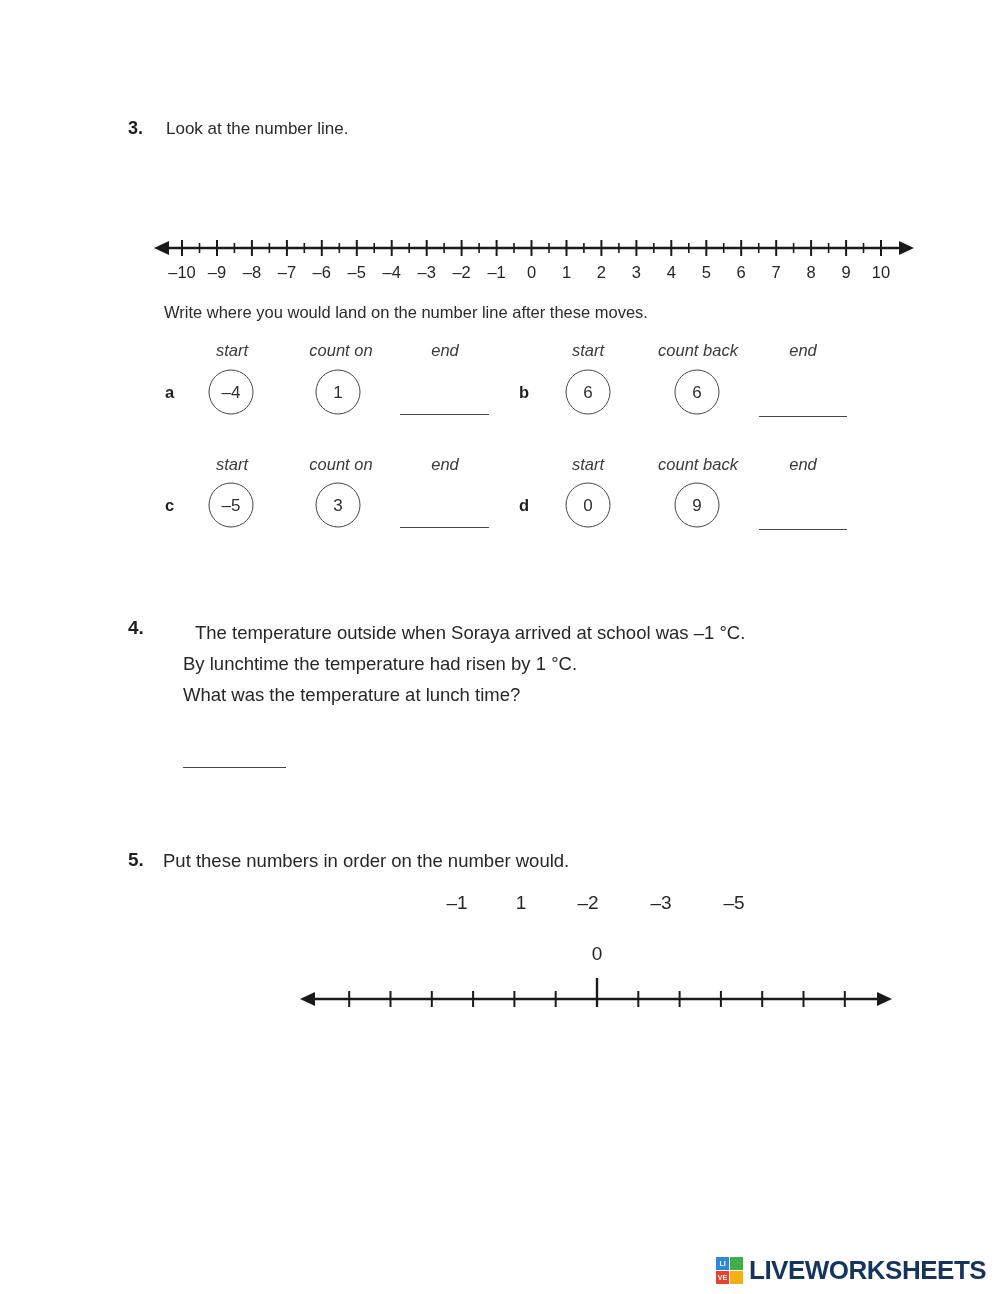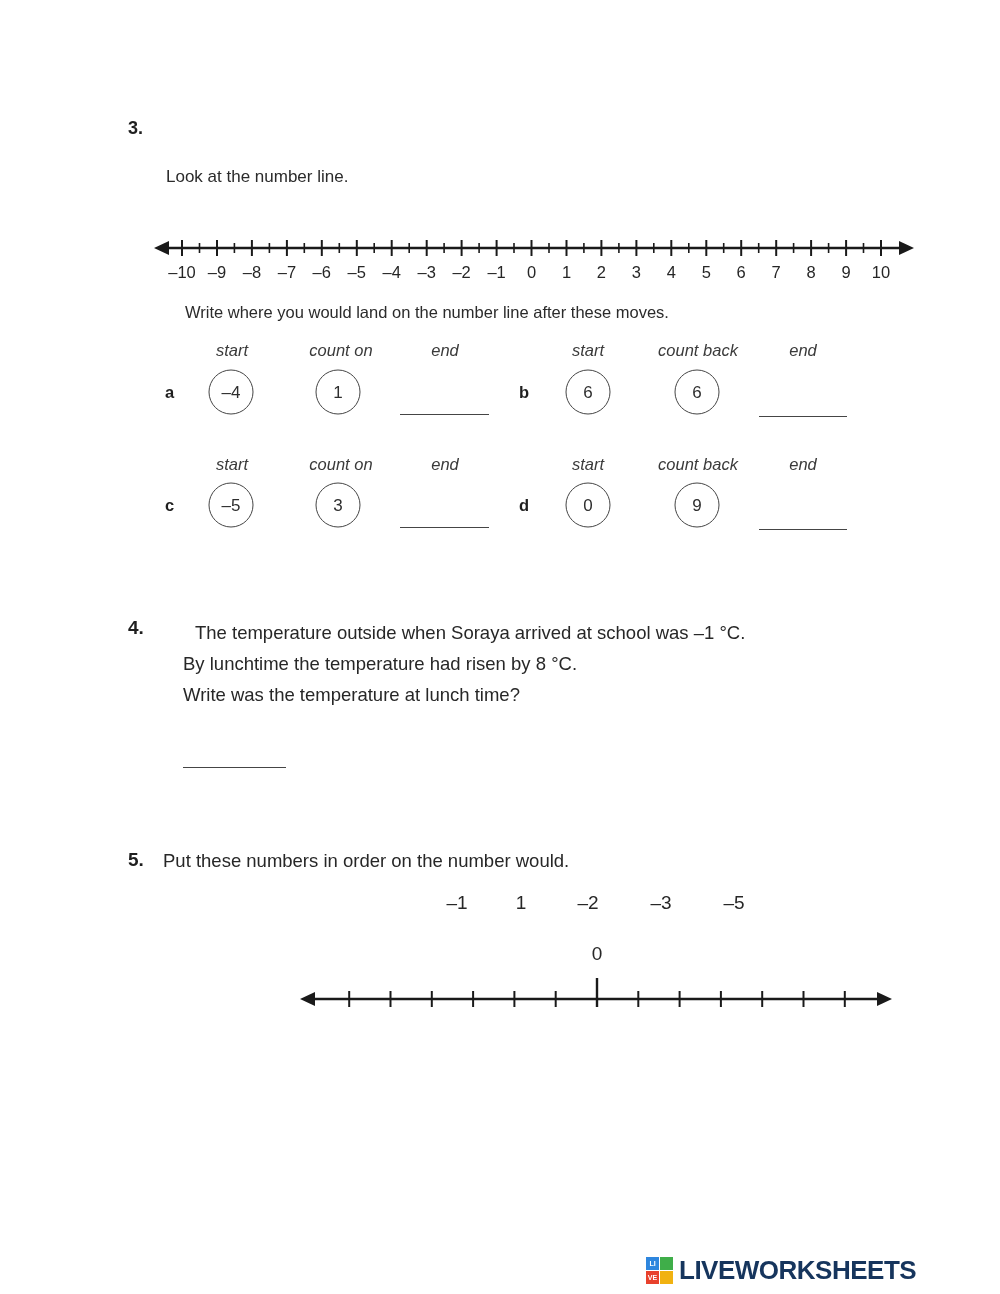--- a/index.html
+++ b/index.html
@@ -3,21 +3,21 @@
 <meta charset="utf-8">
 <style>
   * { margin:0; padding:0; box-sizing:border-box; }
   html,body { background:#ffffff; }
   .page {
     position:relative; width:1000px; height:1294px; background:#ffffff;
     font-family:"Liberation Sans", sans-serif; color:#2e2e2e; overflow:hidden;
   }
   .abs { position:absolute; }
   .qnum { font-weight:700; font-size:18px; color:#1f1f1f; }
-  .qprompt { font-size:17px; font-weight:500; color:#2b2b2b;margin-top:48px; }
+  .qprompt { font-size:17px; font-weight:500; color:#2b2b2b; }
   .instruction { font-size:16.5px; font-weight:500; color:#2b2b2b; }
   .hdr { position:absolute; transform:translateX(-50%); font-size:16.5px; color:#3a3a3a;font-style:italic; }
   .rowlabel { position:absolute; font-weight:700; font-size:16.5px; color:#1f1f1f; }
   .circle {
     position:absolute; width:45px; height:45px; border:1.7px solid #454545; border-radius:50%;
     display:flex; align-items:center; justify-content:center; font-size:17px; color:#2e2e2e;
     transform:translate(-50%,-50%); background:#fff;
   }
   .blank { position:absolute; border-bottom:1.7px solid #454545; height:16px; }
   .bigtext { font-size:18.5px; font-weight:500; color:#272727; }
@@ -98,21 +98,21 @@
       <line x1="659.1" y1="12" x2="659.1" y2="28" stroke="#1a1a1a" stroke-width="2"></line>
       <text x="659.1" y="50" text-anchor="middle" font-size="16.5" fill="#262626">8</text>
       <line x1="676.6" y1="15" x2="676.6" y2="25" stroke="#1a1a1a" stroke-width="1.6"></line>
       <line x1="694.1" y1="12" x2="694.1" y2="28" stroke="#1a1a1a" stroke-width="2"></line>
       <text x="694.1" y="50" text-anchor="middle" font-size="16.5" fill="#262626">9</text>
       <line x1="711.5" y1="15" x2="711.5" y2="25" stroke="#1a1a1a" stroke-width="1.6"></line>
       <line x1="729.0" y1="12" x2="729.0" y2="28" stroke="#1a1a1a" stroke-width="2"></line>
       <text x="729.0" y="50" text-anchor="middle" font-size="16.5" fill="#262626">10</text>
     </svg>
 
-  <span class="abs instruction" style="left:164px; top:303px;margin-left:21px;">Write where you would land on the number line after these moves.</span>
+  <span class="abs instruction" style="left:164px; top:303px;">Write where you would land on the number line after these moves.</span>
 
   <span class="hdr" style="left:232px; top:341px;">start</span>
   <span class="hdr" style="left:341px; top:341px;">count on</span>
   <span class="hdr" style="left:445px; top:341px;">end</span>
   <span class="hdr" style="left:588px; top:341px;">start</span>
   <span class="hdr" style="left:698px; top:341px;">count back</span>
   <span class="hdr" style="left:803px; top:341px;">end</span>
 
   <span class="rowlabel" style="left:165px; top:383px;">a</span>
   <div class="circle" style="left:231px; top:392px;">–4</div>
@@ -136,22 +136,22 @@
   <div class="circle" style="left:338px; top:505px;">3</div>
   <div class="blank" style="left:400px; top:512px; width:89px;"></div>
 
   <span class="rowlabel" style="left:519px; top:496px;">d</span>
   <div class="circle" style="left:588px; top:505px;">0</div>
   <div class="circle" style="left:697px; top:505px;">9</div>
   <div class="blank" style="left:759px; top:514px; width:88px;"></div>
 
   <span class="abs qnum" style="left:128px; top:617px; font-size:19px;">4.</span>
   <span class="abs bigtext" style="left:195px; top:622px;">The temperature outside when Soraya arrived at school was –1 °C.</span>
-  <span class="abs bigtext" style="left:183px; top:653px;">By lunchtime the temperature had risen by 8 °C.</span>
-  <span class="abs bigtext" style="left:183px; top:684px;">Write was the temperature at lunch time?</span>
+  <span class="abs bigtext" style="left:183px; top:653px;">By lunchtime the temperature had risen by 1 °C.</span>
+  <span class="abs bigtext" style="left:183px; top:684px;">What was the temperature at lunch time?</span>
   <div class="blank" style="left:183px; top:752px; width:103px;"></div>
 
   <span class="abs qnum" style="left:128px; top:849px; font-size:19px;">5.</span>
   <span class="abs bigtext" style="left:163px; top:850px;">Put these numbers in order on the number would.</span>
 
   <span class="numtoken" style="left:457px; top:892px;">–1</span>
   <span class="numtoken" style="left:521px; top:892px;">1</span>
   <span class="numtoken" style="left:588px; top:892px;">–2</span>
   <span class="numtoken" style="left:661px; top:892px;">–3</span>
   <span class="numtoken" style="left:734px; top:892px;">–5</span>
@@ -170,21 +170,21 @@
       <line x1="257.7" y1="14" x2="257.7" y2="30" stroke="#1a1a1a" stroke-width="2"></line>
       <line x1="299.0" y1="1" x2="299.0" y2="30" stroke="#1a1a1a" stroke-width="2.4"></line>
       <line x1="340.3" y1="14" x2="340.3" y2="30" stroke="#1a1a1a" stroke-width="2"></line>
       <line x1="381.6" y1="14" x2="381.6" y2="30" stroke="#1a1a1a" stroke-width="2"></line>
       <line x1="422.9" y1="14" x2="422.9" y2="30" stroke="#1a1a1a" stroke-width="2"></line>
       <line x1="464.2" y1="14" x2="464.2" y2="30" stroke="#1a1a1a" stroke-width="2"></line>
       <line x1="505.5" y1="14" x2="505.5" y2="30" stroke="#1a1a1a" stroke-width="2"></line>
       <line x1="546.8" y1="14" x2="546.8" y2="30" stroke="#1a1a1a" stroke-width="2"></line>
     </svg>
 
-  <div class="brand-row" style="left:646px; top:1255px;">
+  <div class="brand-row" style="left:716px; top:1255px;">
     <div class="logo-grid" id="logo-grid">
         <div class="logo-sq" style="background: rgb(46, 134, 222);">LI</div>
         <div class="logo-sq" style="background: rgb(63, 174, 73);"></div>
         <div class="logo-sq" style="background: rgb(232, 65, 44);">VE</div>
         <div class="logo-sq" style="background: rgb(241, 178, 17);"></div>
       </div>
     <span class="brand-text">LIVEWORKSHEETS</span>
   </div>
 
 </div>

